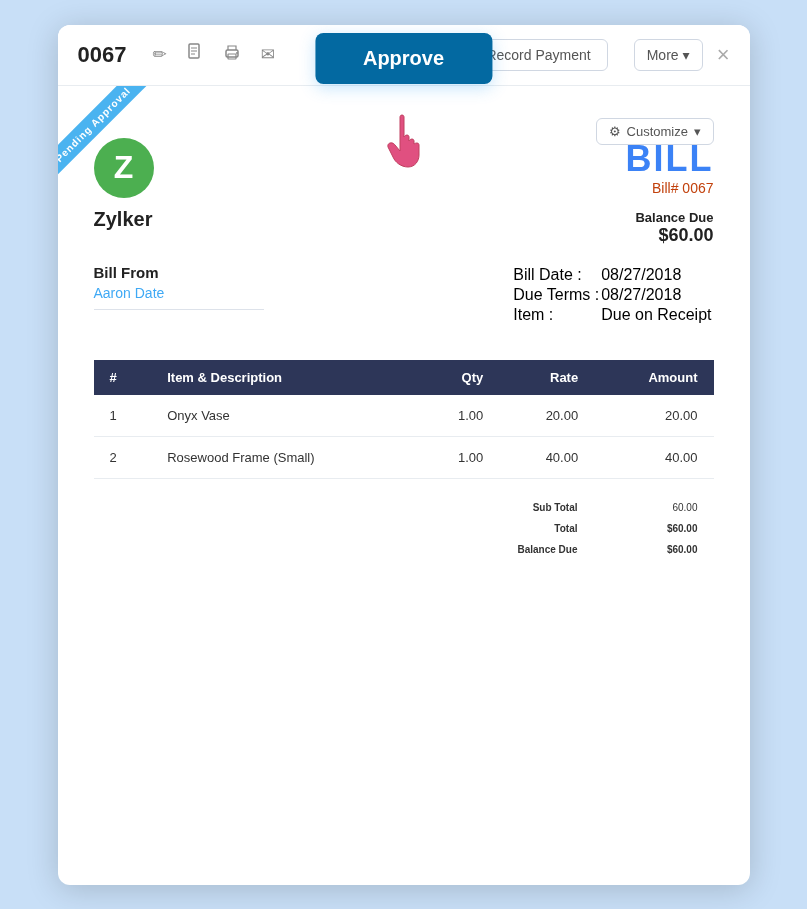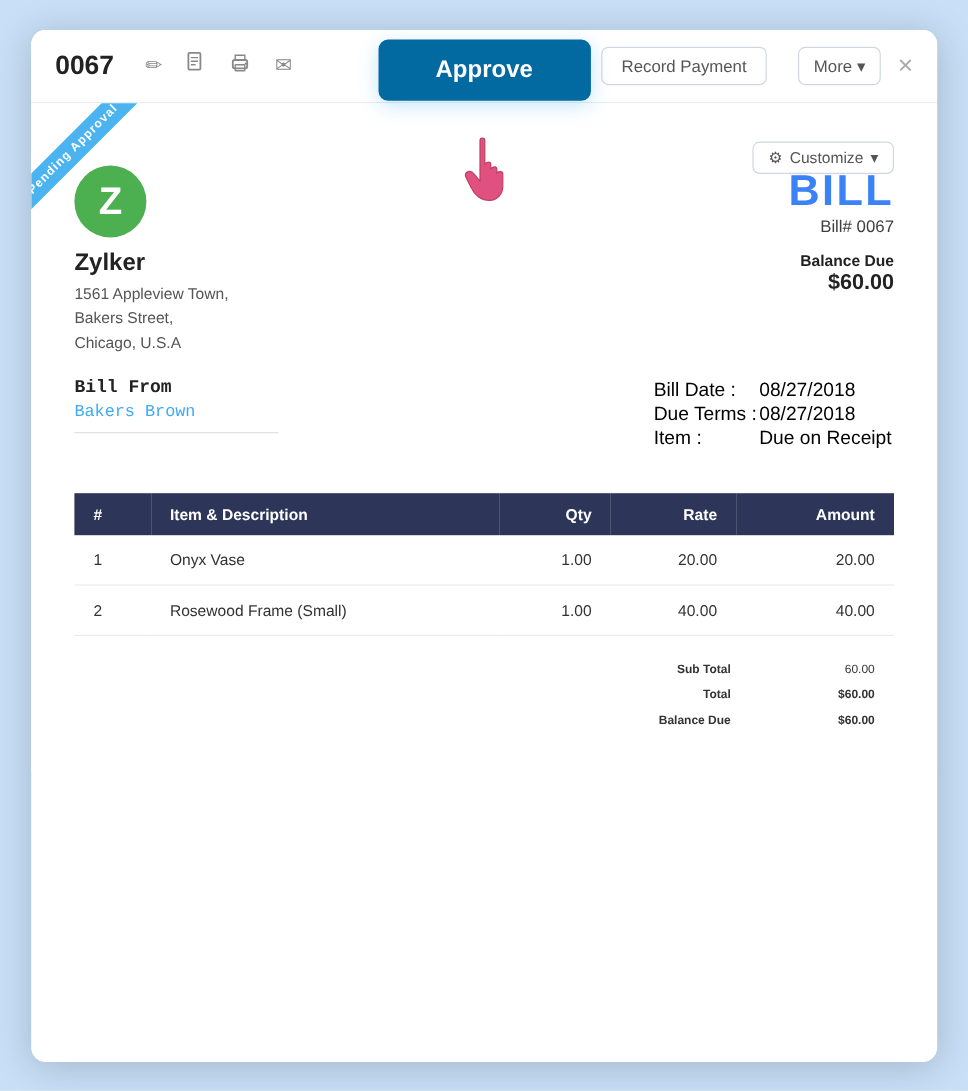--- a/index.html
+++ b/index.html
@@ -8,21 +8,21 @@
       height: 909px;
       background: #c8dff7;
       display: flex;
       align-items: center;
       justify-content: center;
       font-family: Arial, sans-serif;
     }
     .modal {
       background: #fff;
       border-radius: 12px;
-      width: 755px;
+      width: 692px;
       min-height: 860px;
       box-shadow: 0 4px 32px rgba(0,0,0,0.18);
       overflow: hidden;
       position: relative;
     }
     .toolbar {
       display: flex;
       align-items: center;
       padding: 14px 20px;
       border-bottom: 1px solid #e8ecf0;
@@ -169,21 +169,21 @@
       text-align: right;
     }
     .bill-title {
       font-size: 36px;
       font-weight: bold;
       color: #3b82f6;
       letter-spacing: 2px;
     }
     .bill-number {
       font-size: 14px;
-      color: #404040;
+      color: #c2410c;
       margin-bottom: 14px;
     }
     .balance-label {
       font-size: 13px;
       font-weight: bold;
       color: #222;
     }
     .balance-amount {
       font-size: 18px;
       font-weight: bold;
@@ -199,21 +199,20 @@
       font-size: 13px;
       color: #555;
       padding: 5px 12px;
       cursor: pointer;
       position: absolute;
       right: 36px;
       top: 32px;
     }
     .bill-from-section {
       margin-bottom: 18px;
-      font-family: Liberation Mono, monospace;
     }
     .bill-from-label {
       font-size: 15px;
       font-weight: bold;
       color: #222;
       margin-bottom: 4px;
     }
     .bill-from-name {
       color: #3fa9f5;
       font-size: 14px;
@@ -331,43 +330,38 @@
     <button class="customize-btn">
       <span>⚙</span>
       <span>Customize</span>
       <span>▾</span>
     </button>
 
     <div class="bill-header" style="margin-top:20px;">
       <div>
         <div class="vendor-logo">Z</div>
         <div class="vendor-name">Zylker</div>
-        <div class="vendor-address">
-          <span>1561 Appleview Town,</span><br>
-          <span>Bakers Street,</span><br>
-          <span>Chicago, U.S.A</span>
-        </div>
       </div>
       <div class="bill-title-block">
         <div class="bill-title">BILL</div>
         <div class="bill-number">
           <span>Bill#</span>
           <span>0067</span>
         </div>
         <div style="margin-top:10px;">
           <div class="balance-label">Balance Due</div>
           <div class="balance-amount">$60.00</div>
         </div>
       </div>
     </div>
 
     <div style="display:flex; justify-content:space-between; align-items:flex-start; margin-top:10px;">
       <div class="bill-from-section">
         <div class="bill-from-label">Bill From</div>
-        <div class="bill-from-name">Bakers Brown</div>
+        <div class="bill-from-name">Aaron Date</div>
         <hr class="bill-from-divider">
       </div>
       <div>
         <table>
           <tbody>
               <tr>
             <td>Bill Date :</td>
             <td>08/27/2018</td>
           </tr>
           <tr>

